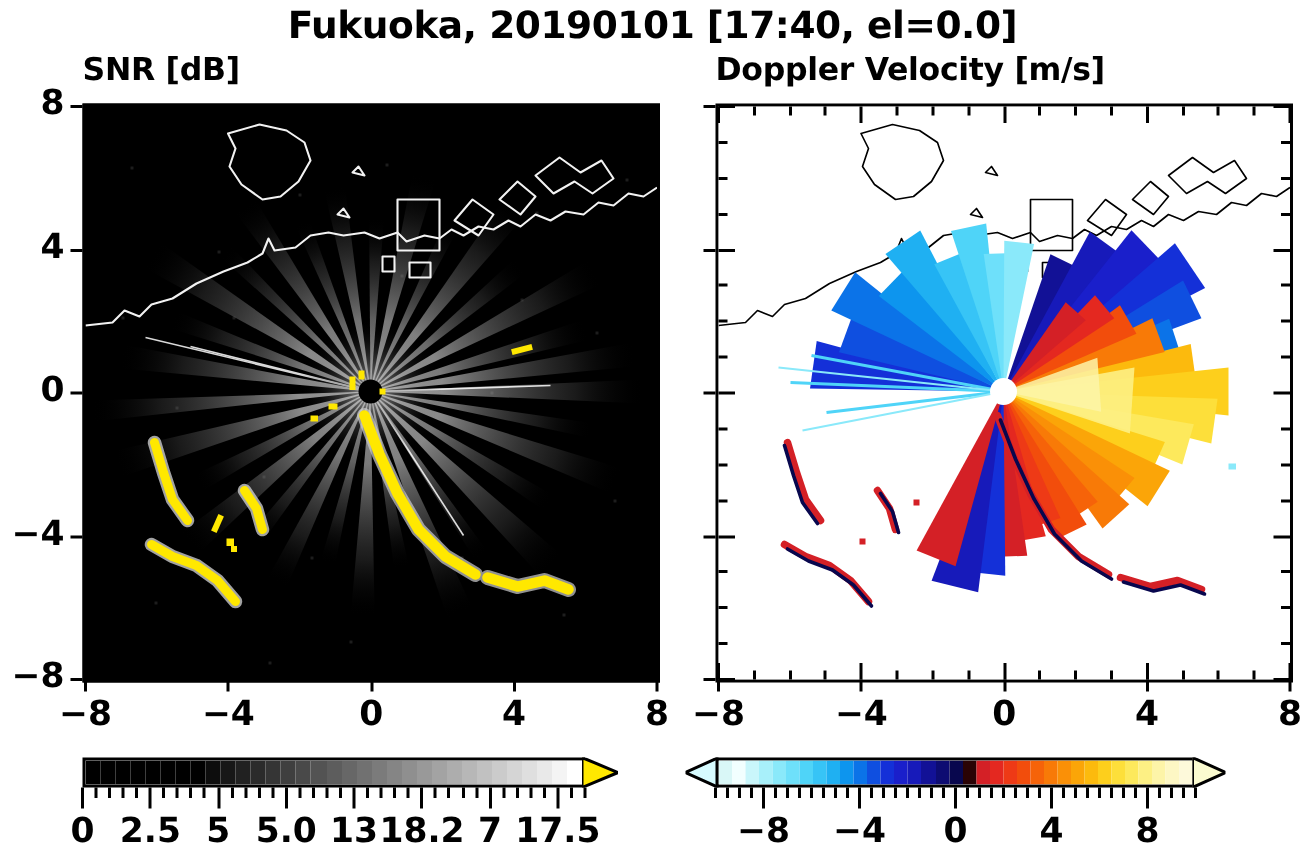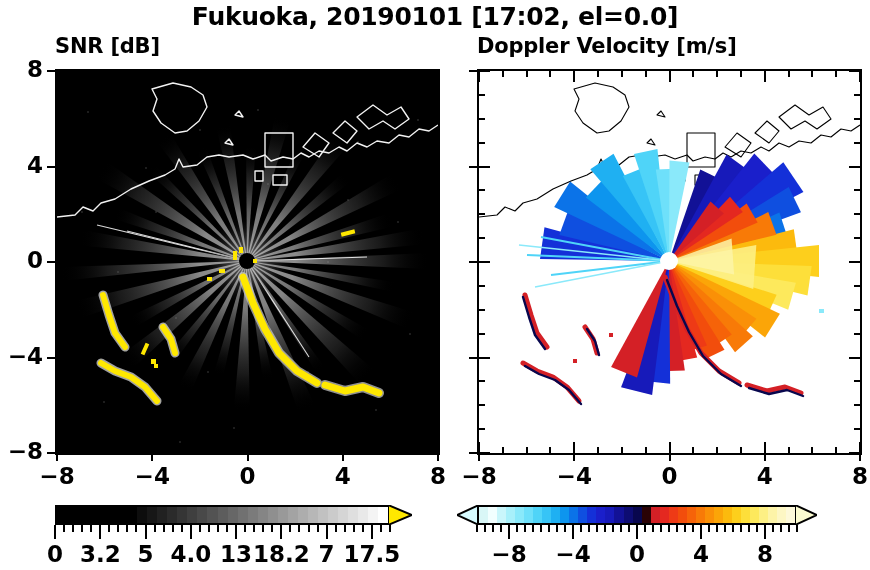--- a/index.html
+++ b/index.html
@@ -77,21 +77,21 @@
     white-space: nowrap;
     text-align: center;
   }
   .cb-tick { position: absolute; background: #000; width: 2px; }
 </style>
 </head>
 <body>
 
 <div id="root">
 
-  <div class="title">Fukuoka, 20190101 [17:02, el=0.0]</div>
+  <div class="title">Fukuoka, 20190101 [17:40, el=0.0]</div>
 
   <div class="subtitle" id="dop-subtitle">Doppler Velocity [m/s]</div>
   <div class="subtitle" id="snr-subtitle">SNR [dB]</div>
 
   <div class="panel" id="snr-panel">
     <svg class="panel-svg" viewBox="0 0 381 382" preserveAspectRatio="none">
       <defs>
         <radialGradient id="snrHalo" cx="50%" cy="50%" r="50%">
           <stop offset="0%" stop-color="#cfcfcf" stop-opacity="0.95"></stop>
           <stop offset="30%" stop-color="#888888" stop-opacity="0.55"></stop>
@@ -785,23 +785,23 @@
       <div class="cb-tick" style="left: 316.568px; top: 525px; height: 7px;"></div>
       <div class="cb-tick" style="left: 325.622px; top: 525px; height: 14px;"></div>
       <div class="cb-tick" style="left: 334.676px; top: 525px; height: 7px;"></div>
       <div class="cb-tick" style="left: 343.73px; top: 525px; height: 7px;"></div>
       <div class="cb-tick" style="left: 352.784px; top: 525px; height: 7px;"></div>
       <div class="cb-tick" style="left: 361.838px; top: 525px; height: 7px;"></div>
       <div class="cb-tick" style="left: 370.892px; top: 525px; height: 14px;"></div>
       <div class="cb-tick" style="left: 379.946px; top: 525px; height: 7px;"></div>
       <div class="cb-tick" style="left: 389px; top: 525px; height: 7px;"></div>
       <div class="cbarlabel" style="left: 25px; top: 541px; width: 60px;">0</div>
-      <div class="cbarlabel" style="left: 70.2703px; top: 541px; width: 60px;">3.2</div>
+      <div class="cbarlabel" style="left: 70.2703px; top: 541px; width: 60px;">2.5</div>
       <div class="cbarlabel" style="left: 115.541px; top: 541px; width: 60px;">5</div>
-      <div class="cbarlabel" style="left: 160.811px; top: 541px; width: 60px;">4.0</div>
+      <div class="cbarlabel" style="left: 160.811px; top: 541px; width: 60px;">5.0</div>
       <div class="cbarlabel" style="left: 206.081px; top: 541px; width: 60px;">13</div>
       <div class="cbarlabel" style="left: 251.351px; top: 541px; width: 60px;">18.2</div>
       <div class="cbarlabel" style="left: 296.622px; top: 541px; width: 60px;">7</div>
       <div class="cbarlabel" style="left: 341.892px; top: 541px; width: 60px;">17.5</div>
       <div class="cb-tick" style="left: 476px; top: 525px; height: 7px;"></div>
       <div class="cb-tick" style="left: 484px; top: 525px; height: 7px;"></div>
       <div class="cb-tick" style="left: 492px; top: 525px; height: 7px;"></div>
       <div class="cb-tick" style="left: 500px; top: 525px; height: 7px;"></div>
       <div class="cb-tick" style="left: 508px; top: 525px; height: 14px;"></div>
       <div class="cb-tick" style="left: 516px; top: 525px; height: 7px;"></div>

